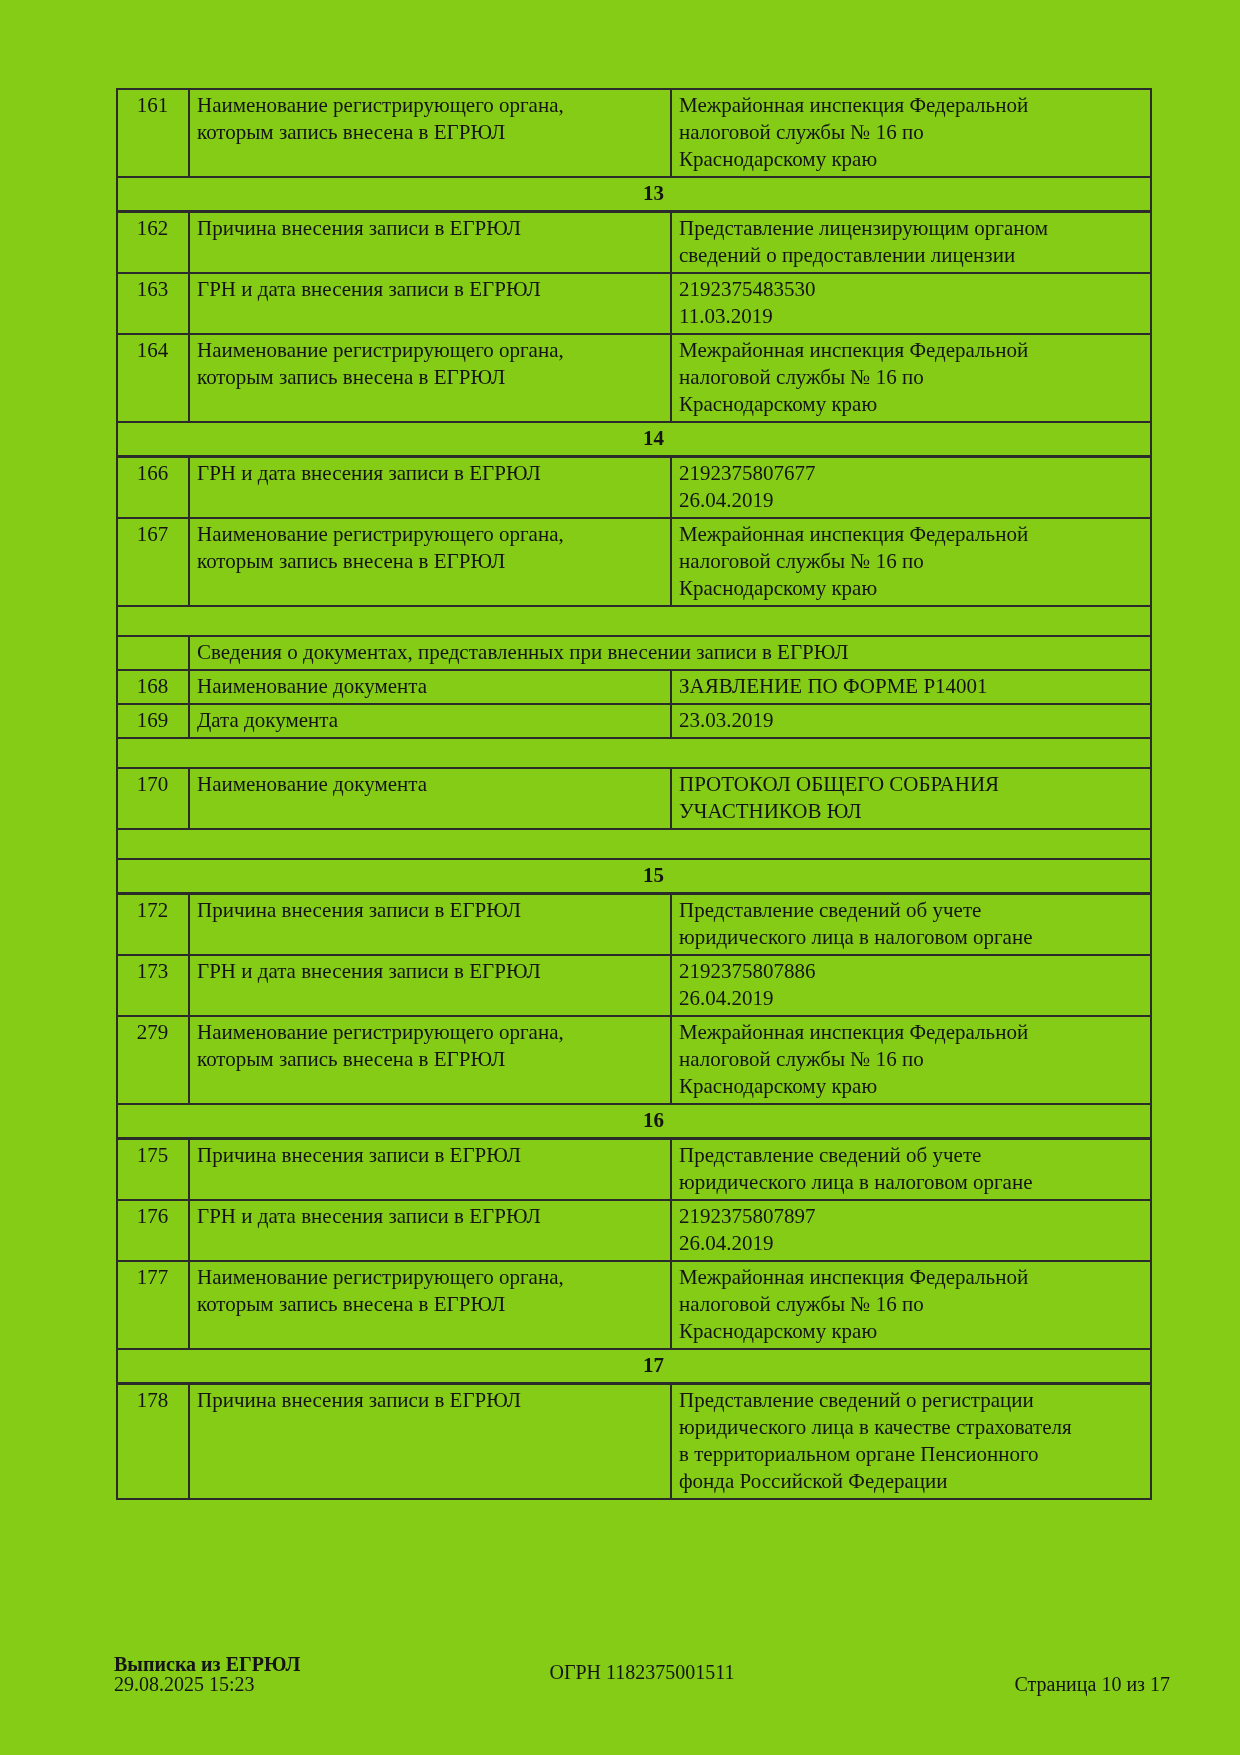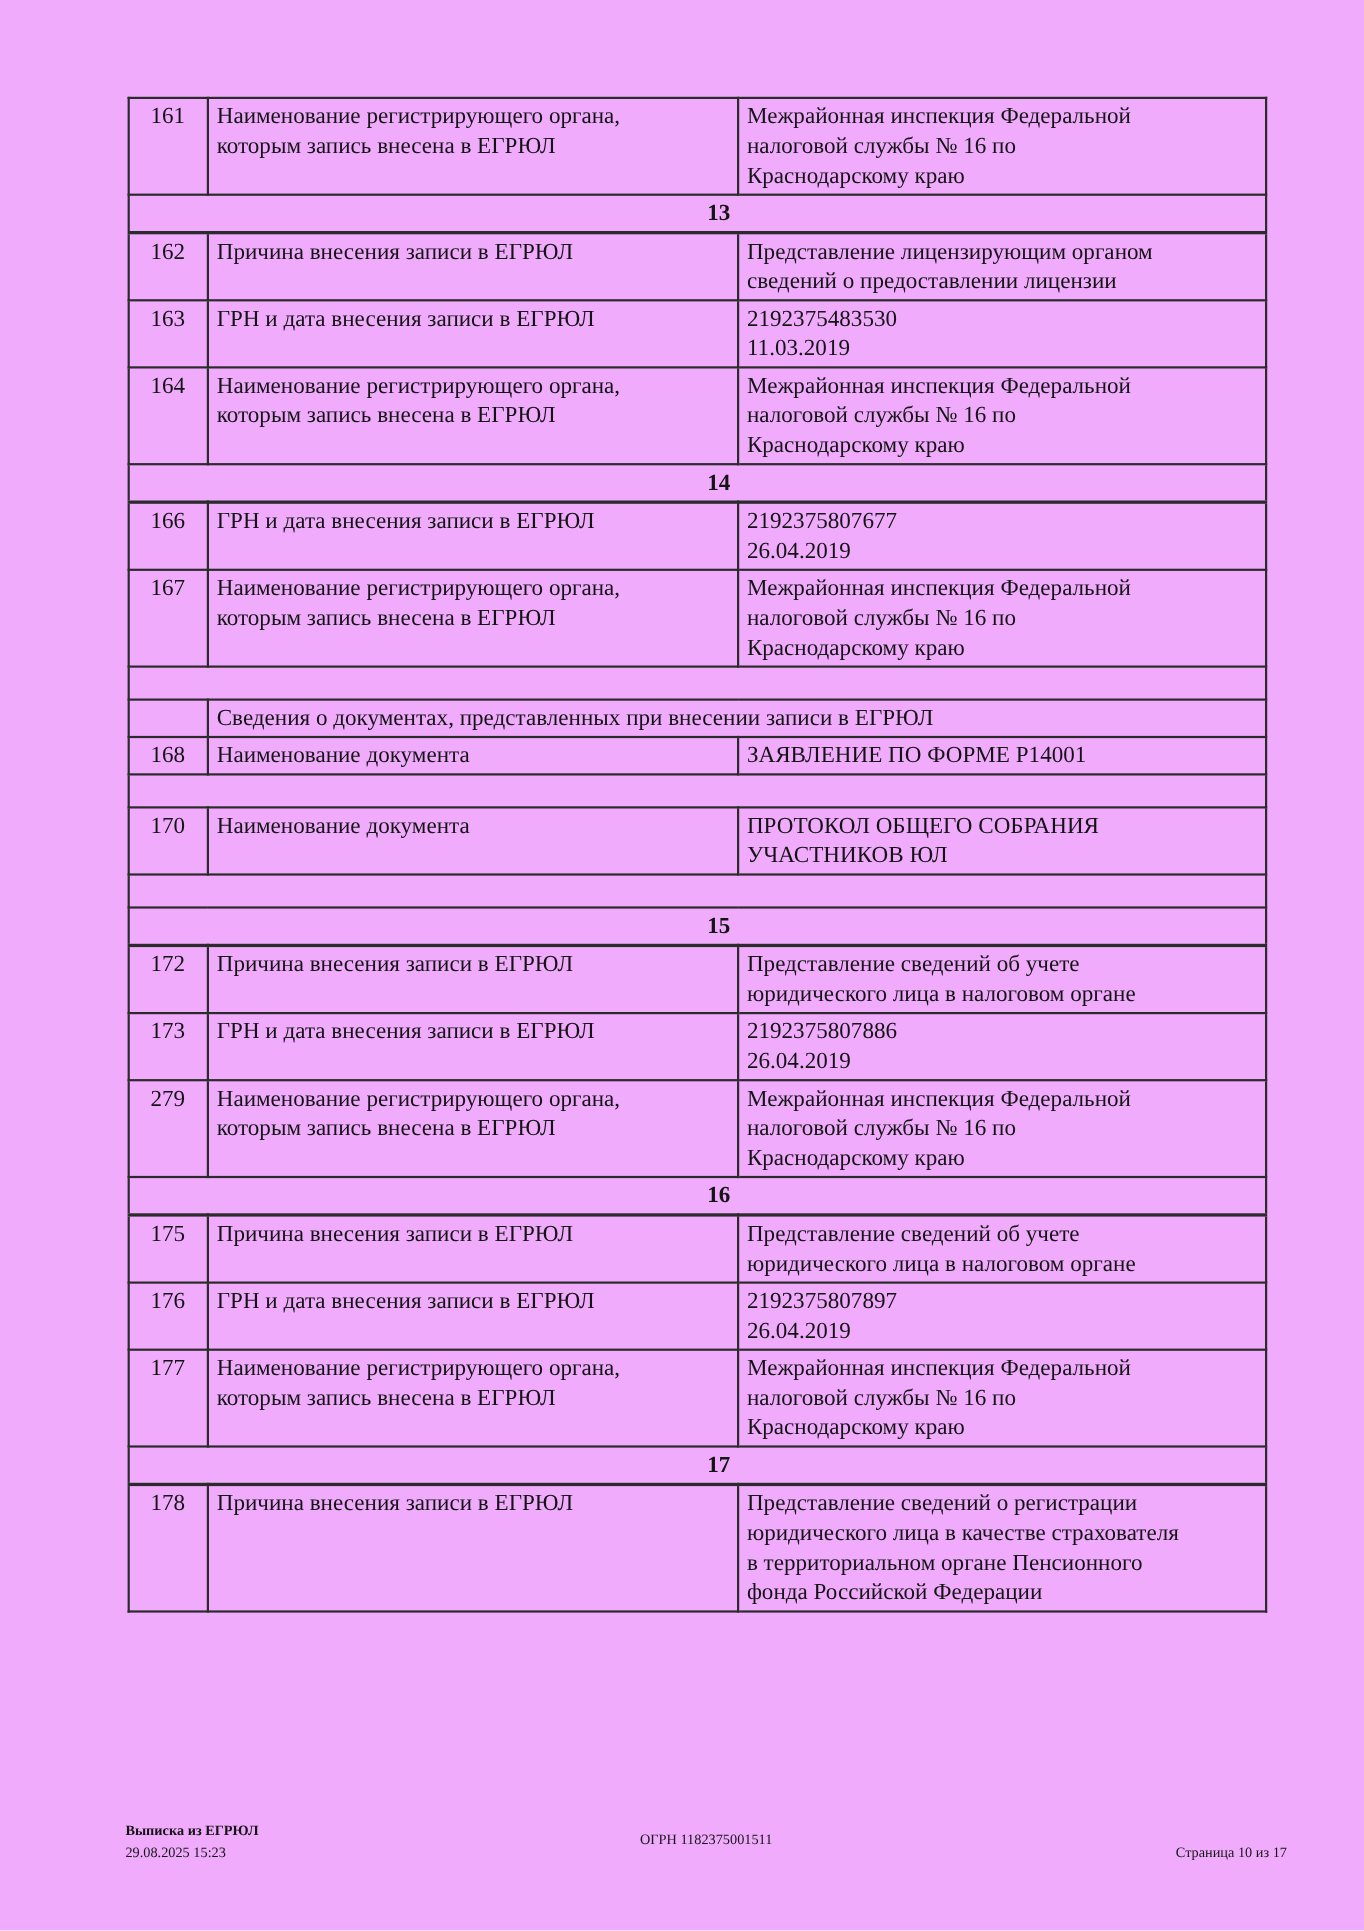--- a/index.html
+++ b/index.html
@@ -1,20 +1,20 @@
 <!DOCTYPE html>
 <html lang="ru"><head>
 <meta charset="utf-8">
 <style>
   html, body { margin: 0; padding: 0; background: #ffffff; }
   .page {
     position: relative;
     width: 1240px;
     height: 1755px;
-    background: #f0abfc;
+    background: #84cc16;
     font-family: "Liberation Serif", "DejaVu Serif", serif;
     color: #141414;
     overflow: hidden;
   }
   table.egrul {
     position: absolute;
     left: 116px;
     top: 88px;
     width: 1034px;
     border-collapse: collapse;
@@ -38,21 +38,21 @@
     padding-bottom: 3px;
     padding-left: 47px;
   }
   tr.spacer-row td { height: 28px; padding: 0; }
   .footer {
     position: absolute;
     left: 114px;
     top: 1652px;
     width: 1056px;
     height: 42px;
-    font-size: 13px;
+    font-size: 20px;
     line-height: 20px;
   }
   .footer-left { position: absolute; left: 0; bottom: 0; }
   .footer-doc-type { font-weight: bold; }
   .footer-center {
     position: absolute;
     left: 50%;
     transform: translateX(-50%);
     bottom: 12px;
   }
@@ -122,20 +122,25 @@
           <td colspan="3"></td>
         </tr>
         <tr>
           <td class="num-cell"></td>
           <td class="docs-title-cell" colspan="2">Сведения о документах, представленных при внесении записи в ЕГРЮЛ</td>
         </tr>
         <tr>
           <td class="num-cell">168</td>
           <td class="label-cell">Наименование документа</td>
           <td class="value-cell">ЗАЯВЛЕНИЕ ПО ФОРМЕ Р14001</td>
+        </tr>
+        <tr>
+          <td class="num-cell">169</td>
+          <td class="label-cell">Дата документа</td>
+          <td class="value-cell">23.03.2019</td>
         </tr>
         <tr class="spacer-row">
           <td colspan="3"></td>
         </tr>
         <tr>
           <td class="num-cell">170</td>
           <td class="label-cell">Наименование документа</td>
           <td class="value-cell">ПРОТОКОЛ ОБЩЕГО СОБРАНИЯ
 УЧАСТНИКОВ ЮЛ</td>
         </tr>

